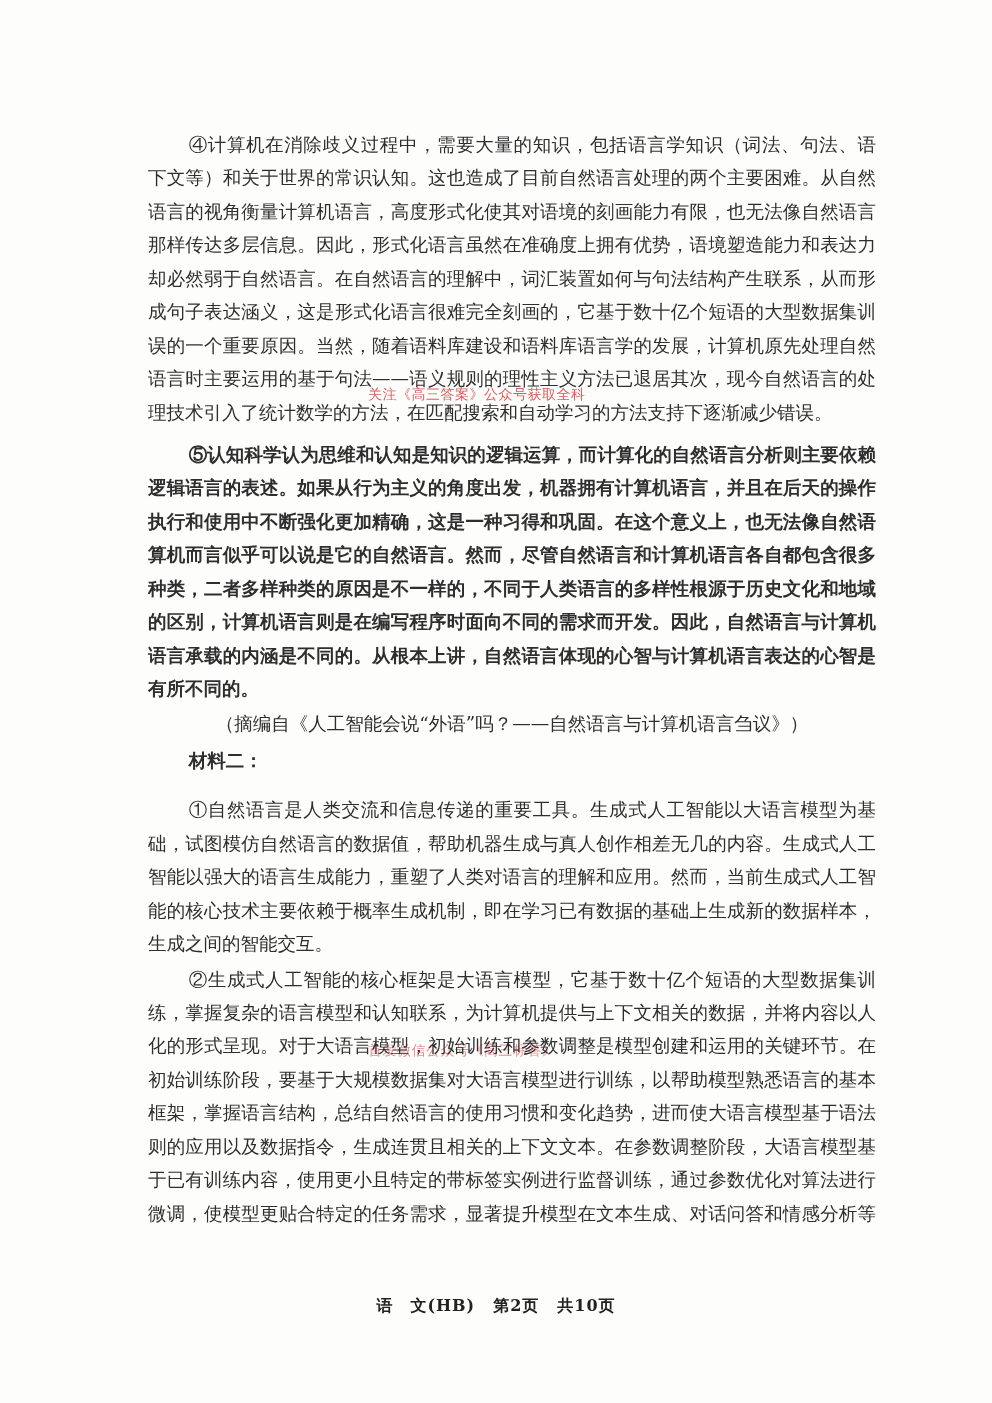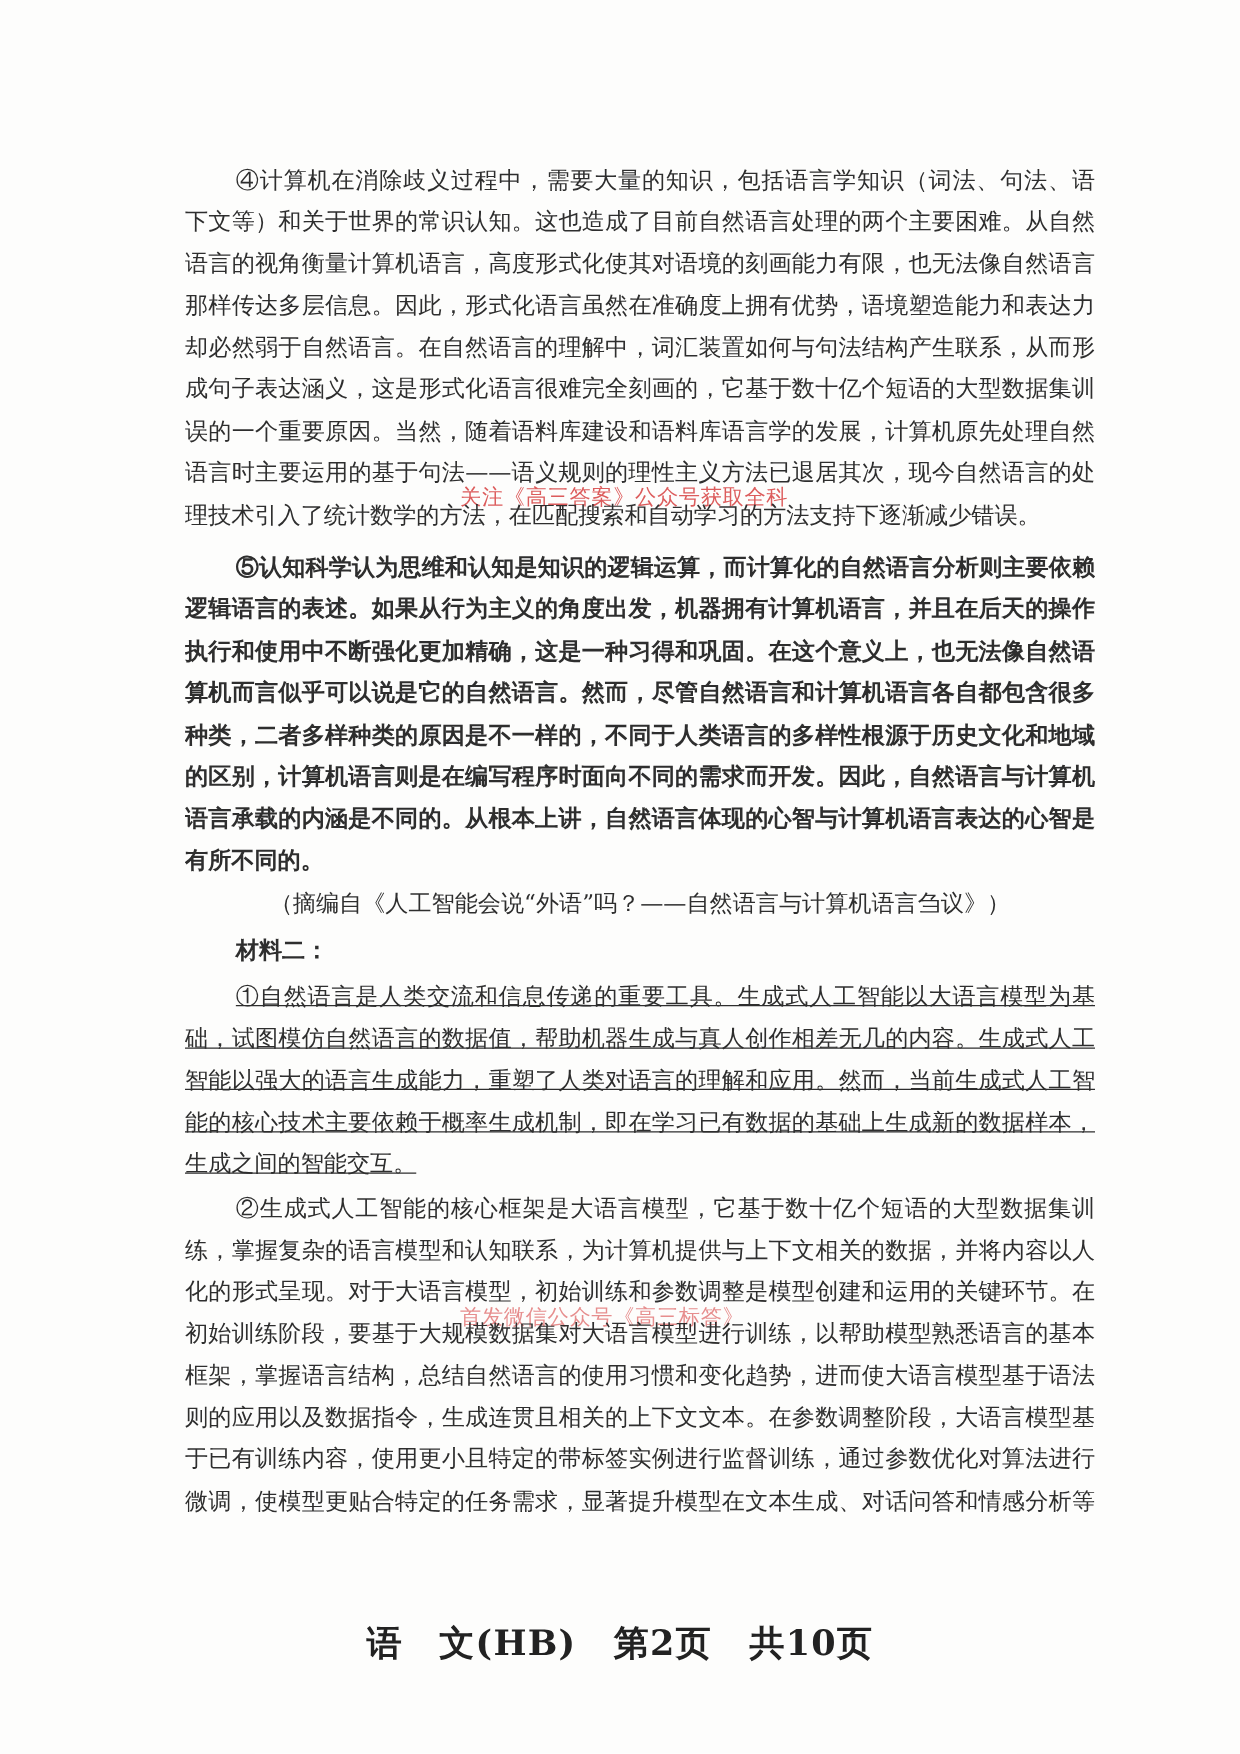--- a/index.html
+++ b/index.html
@@ -44,45 +44,45 @@
   .heading {
     height: 33.45px;
     line-height: 33.45px;
     font-weight: bold;
     text-indent: 2.2em;
   }
   
   .b-para-5   { margin-top: 9px; font-weight: bold; }
   .b-source-citation { margin-top: 2px; }
   .b-material-2-heading { margin-top: 3px; }
-  .b-m2-para-1 { margin-top: 4px; text-decoration: underline; }
+  .b-m2-para-1 { margin-top: 16px; }
   .b-m2-para-2 { margin-top: 2px; }
 
   .watermark {
     position: absolute;
     z-index: 1;
-    font-size: 17px;
+    font-size: 14px;
     letter-spacing: 0.5px;
     font-family: "DejaVu Sans", sans-serif;
     white-space: nowrap;
   }
   .wm1 { left: 368px; top: 386px; opacity: 0.9; }
   .wm2 { left: 368px; top: 1042px; opacity: 0.62; }
 
   .footer {
     position: absolute;
     left: 0;
     right: 0;
     top: 1296px;
     z-index: 2;
     display: flex;
     justify-content: center;
-    gap: 30px;
+    gap: 18px;
     color: #222222;
-    font-size: 28px;
+    font-size: 16px;
     font-weight: 600;
     letter-spacing: 1px;
   }
 </style>
 </head>
 <body>
 
 <div class="page">
 
   <div class="content">

